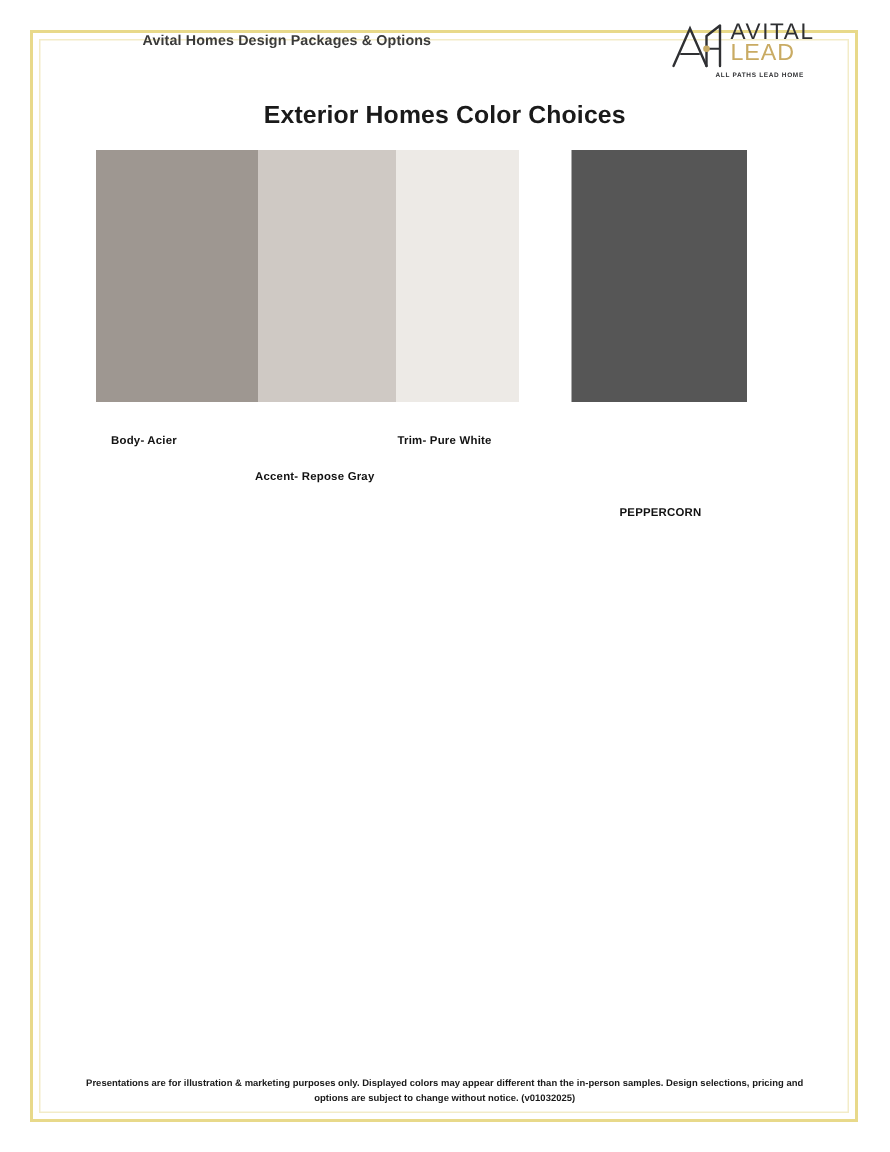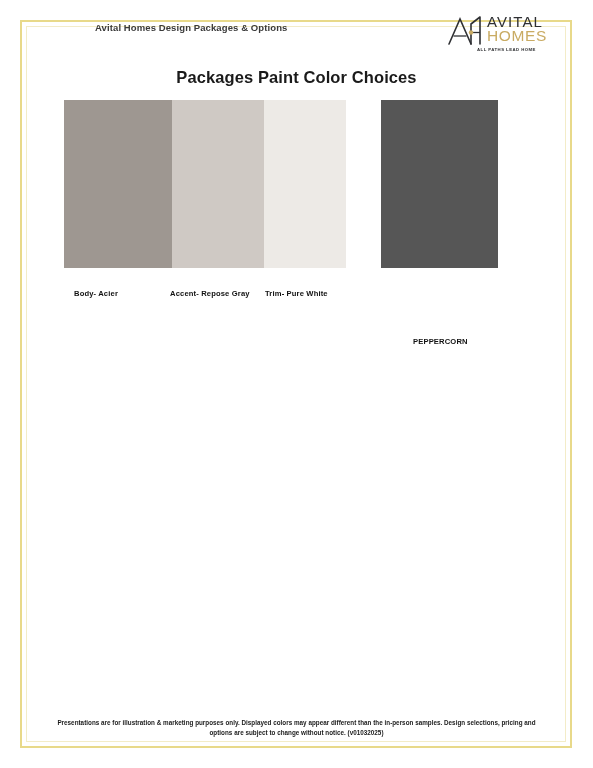--- a/index.html
+++ b/index.html
@@ -174,21 +174,21 @@
   .swatch-label {
     position: absolute;
     top: 0;
     font-size: 7.6px;
     font-weight: bold;
     color: #111111;
     white-space: nowrap;
     letter-spacing: 0.15px;
   }
   #label-acier      { left: 74px; }
-  #label-repose     { left: 170px; }
+  #label-repose     { left: 170px; margin-top: 24px; }
   #label-purewhite  { left: 265px; }
   #label-peppercorn { left: 413px; margin-top: 48px; }
 
   
   #footer {
     position: absolute;
     left: 40px;
     top: 718px;
     width: 513px;
     text-align: center;
@@ -217,27 +217,27 @@
         <svg width="40" height="32" viewBox="0 0 40 32" xmlns="http://www.w3.org/2000/svg">
           <path d="M2 29 L13 4 L24 29" fill="none" stroke="#2f3033" stroke-width="1.6" stroke-linecap="round"></path>
           <path d="M6.5 21 L19.5 21" fill="none" stroke="#2f3033" stroke-width="1.3"></path>
           <path d="M24 29 L24 9 L33 2 L33 29" fill="none" stroke="#2f3033" stroke-width="1.6" stroke-linejoin="round" stroke-linecap="round"></path>
           <path d="M24 17.5 L33 17.5" fill="none" stroke="#2f3033" stroke-width="1.3"></path>
           <circle cx="24" cy="17.5" r="2.2" fill="#c9ab63"></circle>
         </svg>
       </div>
       <div id="logo-wordmark">
         <span class="logo-line1">AVITAL</span>
-        <span class="logo-line2">HOMES</span>
+        <span class="logo-line2">LEAD</span>
       </div>
       <div id="logo-tagline">ALL PATHS LEAD HOME</div>
     </div>
   </div>
 
-  <div id="main-title">Packages Paint Color Choices</div>
+  <div id="main-title">Exterior Homes Color Choices</div>
 
   <div id="swatch-area">
     <div class="swatch-group" id="swatch-group-primary">
       <div class="swatch" id="swatch-acier" style="background:#9e9791;"></div>
       <div class="swatch" id="swatch-repose" style="background:#cfc9c4;"></div>
       <div class="swatch" id="swatch-purewhite" style="background:#edeae6;"></div>
     </div>
     <div class="swatch-group" id="swatch-group-accent">
       <div class="swatch" id="swatch-peppercorn" style="background:#565656;"></div>
     </div>

